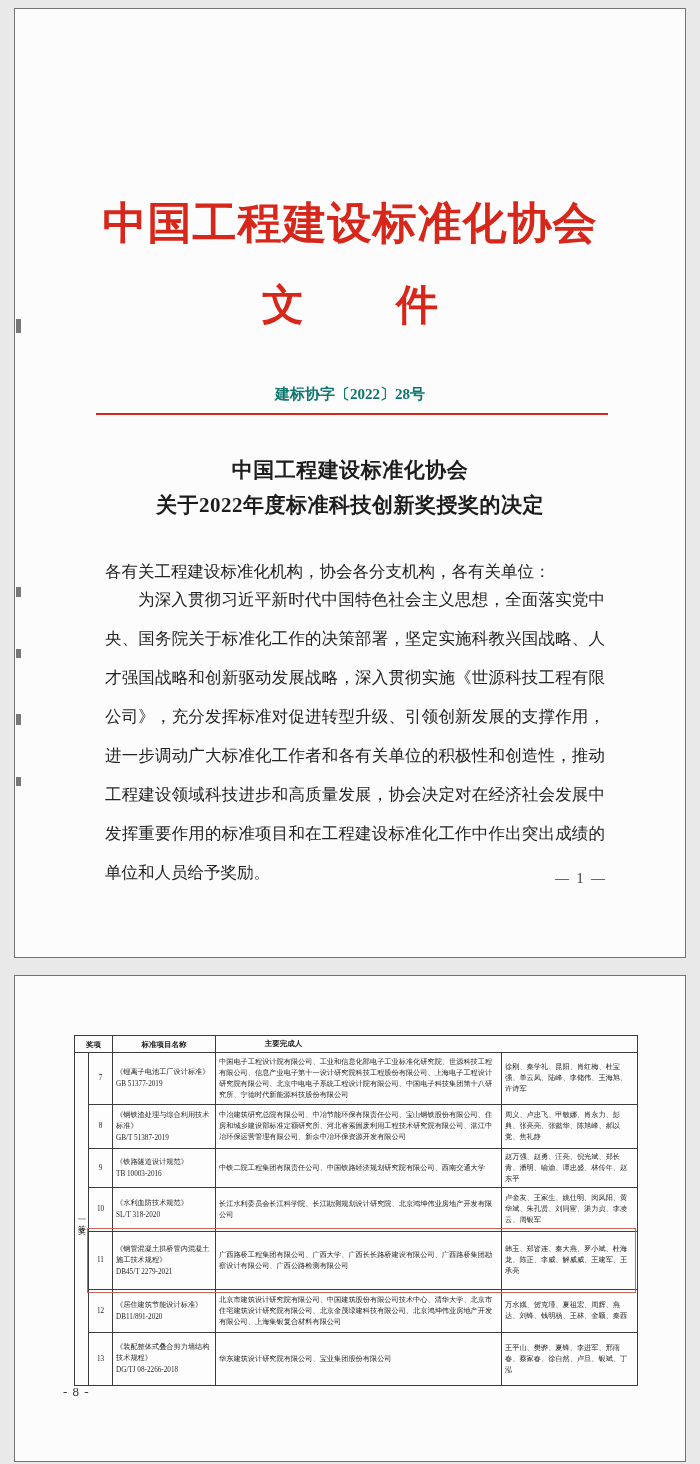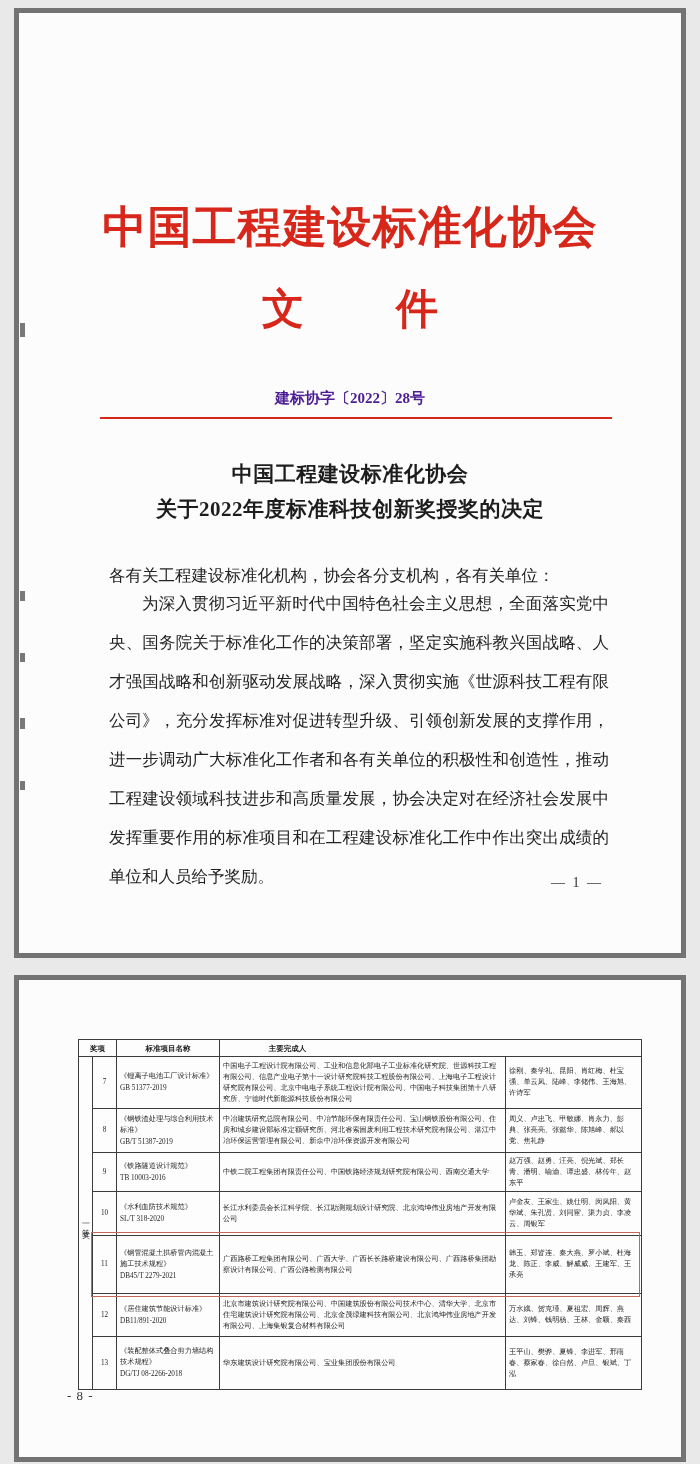--- a/index.html
+++ b/index.html
@@ -6,39 +6,39 @@
   html,body { width:700px; height:1464px; }
   body {
     position:relative;
     background:#e9e9e9;
     font-family:"Liberation Serif","DejaVu Serif",serif;
     color:#2b2b2b;
     overflow:hidden;
   }
   .page {
     position:absolute; left:14px; width:672px;
-    background:#fcfcfc; border:5px solid #737373;
+    background:#fcfcfc; border:1px solid #737373;
   }
   #page1 { top:8px;  height:950px; }
   #page2 { top:975px; height:487px; }
 
   
   .org-title {
     position:absolute; top:185px; left:0; width:100%;
     text-align:center; font-size:44px; font-weight:bold;
     letter-spacing:1px; color:#d7271b;
   }
   .doc-type {
     position:absolute; top:268px; left:0; width:100%;
     display:flex; justify-content:center; gap:92px;
     font-size:42px; font-weight:bold; color:#d7271b;
   }
   .doc-number {
     position:absolute; top:376px; left:0; width:100%;
-    text-align:center; font-size:15px; font-weight:600; color:#4c1d95;
+    text-align:center; font-size:15px; font-weight:600; color:#0f766e;
   }
   .red-rule {
     position:absolute; top:404px; left:81px; width:512px; height:2px;
     background:#d7271b;
   }
   .decision-title { position:absolute; left:0; width:100%; text-align:center;
     font-size:21px; font-weight:bold; letter-spacing:0.5px; color:#1d1d1d; }
   #decision-line1 { top:447px; }
   #decision-line2 { top:482px; }
   .salutation {
@@ -60,21 +60,21 @@
   .ctable {
     position:absolute; left:59px; top:59px; width:564px;
     border:1.6px solid #3c3c3c; background:#fdfdfd;
     font-size:7.2px; line-height:11px; color:#1f1f1f;
   }
   .thead { display:flex; height:17px; border-bottom:1px solid #3c3c3c; }
   .hc { border-right:1px solid #3c3c3c; display:flex; align-items:center;
         justify-content:center; font-size:7.5px; font-weight:bold; }
   .hc:last-child { border-right:none; }
   .hc-award { width:38px; } .hc-name { width:103px; }
-  .hc-units { flex:1; }     .hc-people{ width:135px; }
+  .hc-units { flex:1; }     .hc-people{ width:135px;font-family:Liberation Mono, monospace; }
   .tbody { display:flex; }
   .award-col { width:14px; border-right:1px solid #3c3c3c;
     display:flex; align-items:center; justify-content:center; }
   .vtext { writing-mode:vertical-rl; text-orientation:upright;
     font-size:8px; letter-spacing:3px; }
   .rows-col { flex:1; }
   .trow { display:flex; border-bottom:1px solid #3c3c3c; }
   .trow:last-child { border-bottom:none; }
   .cell { border-right:1px solid #3c3c3c; padding:2px 3px;
     display:flex; align-items:center; overflow:hidden; }

